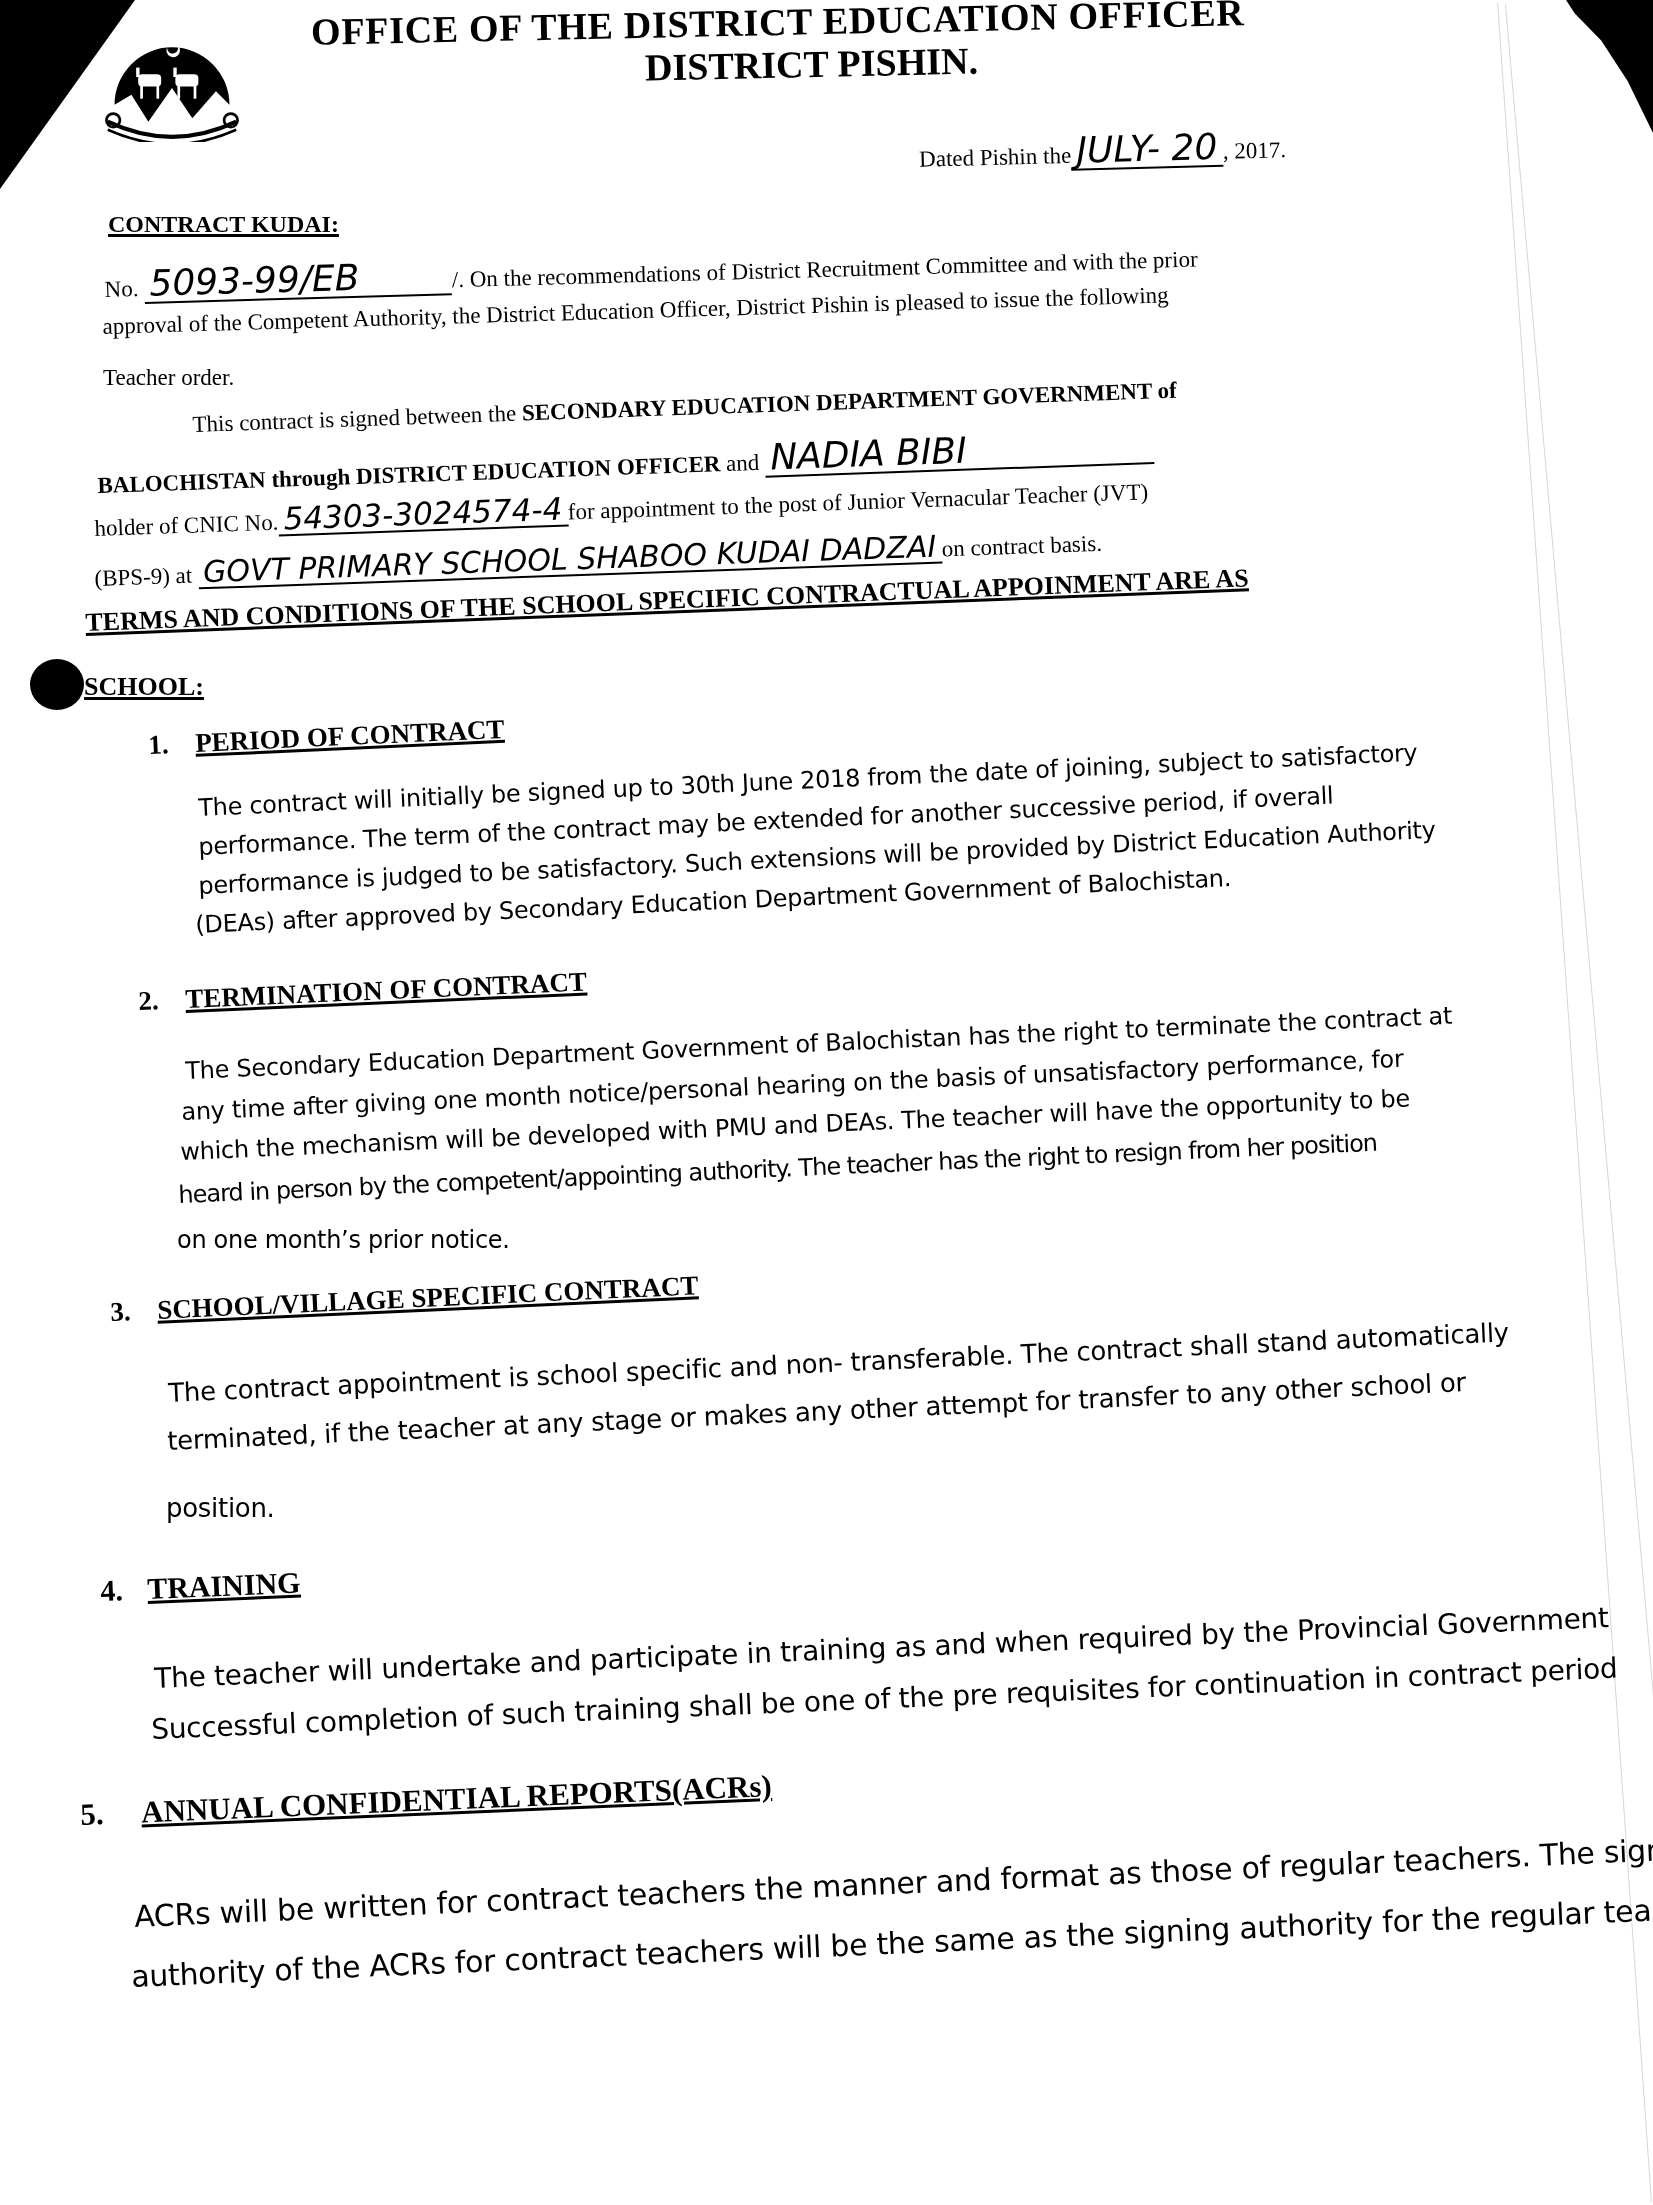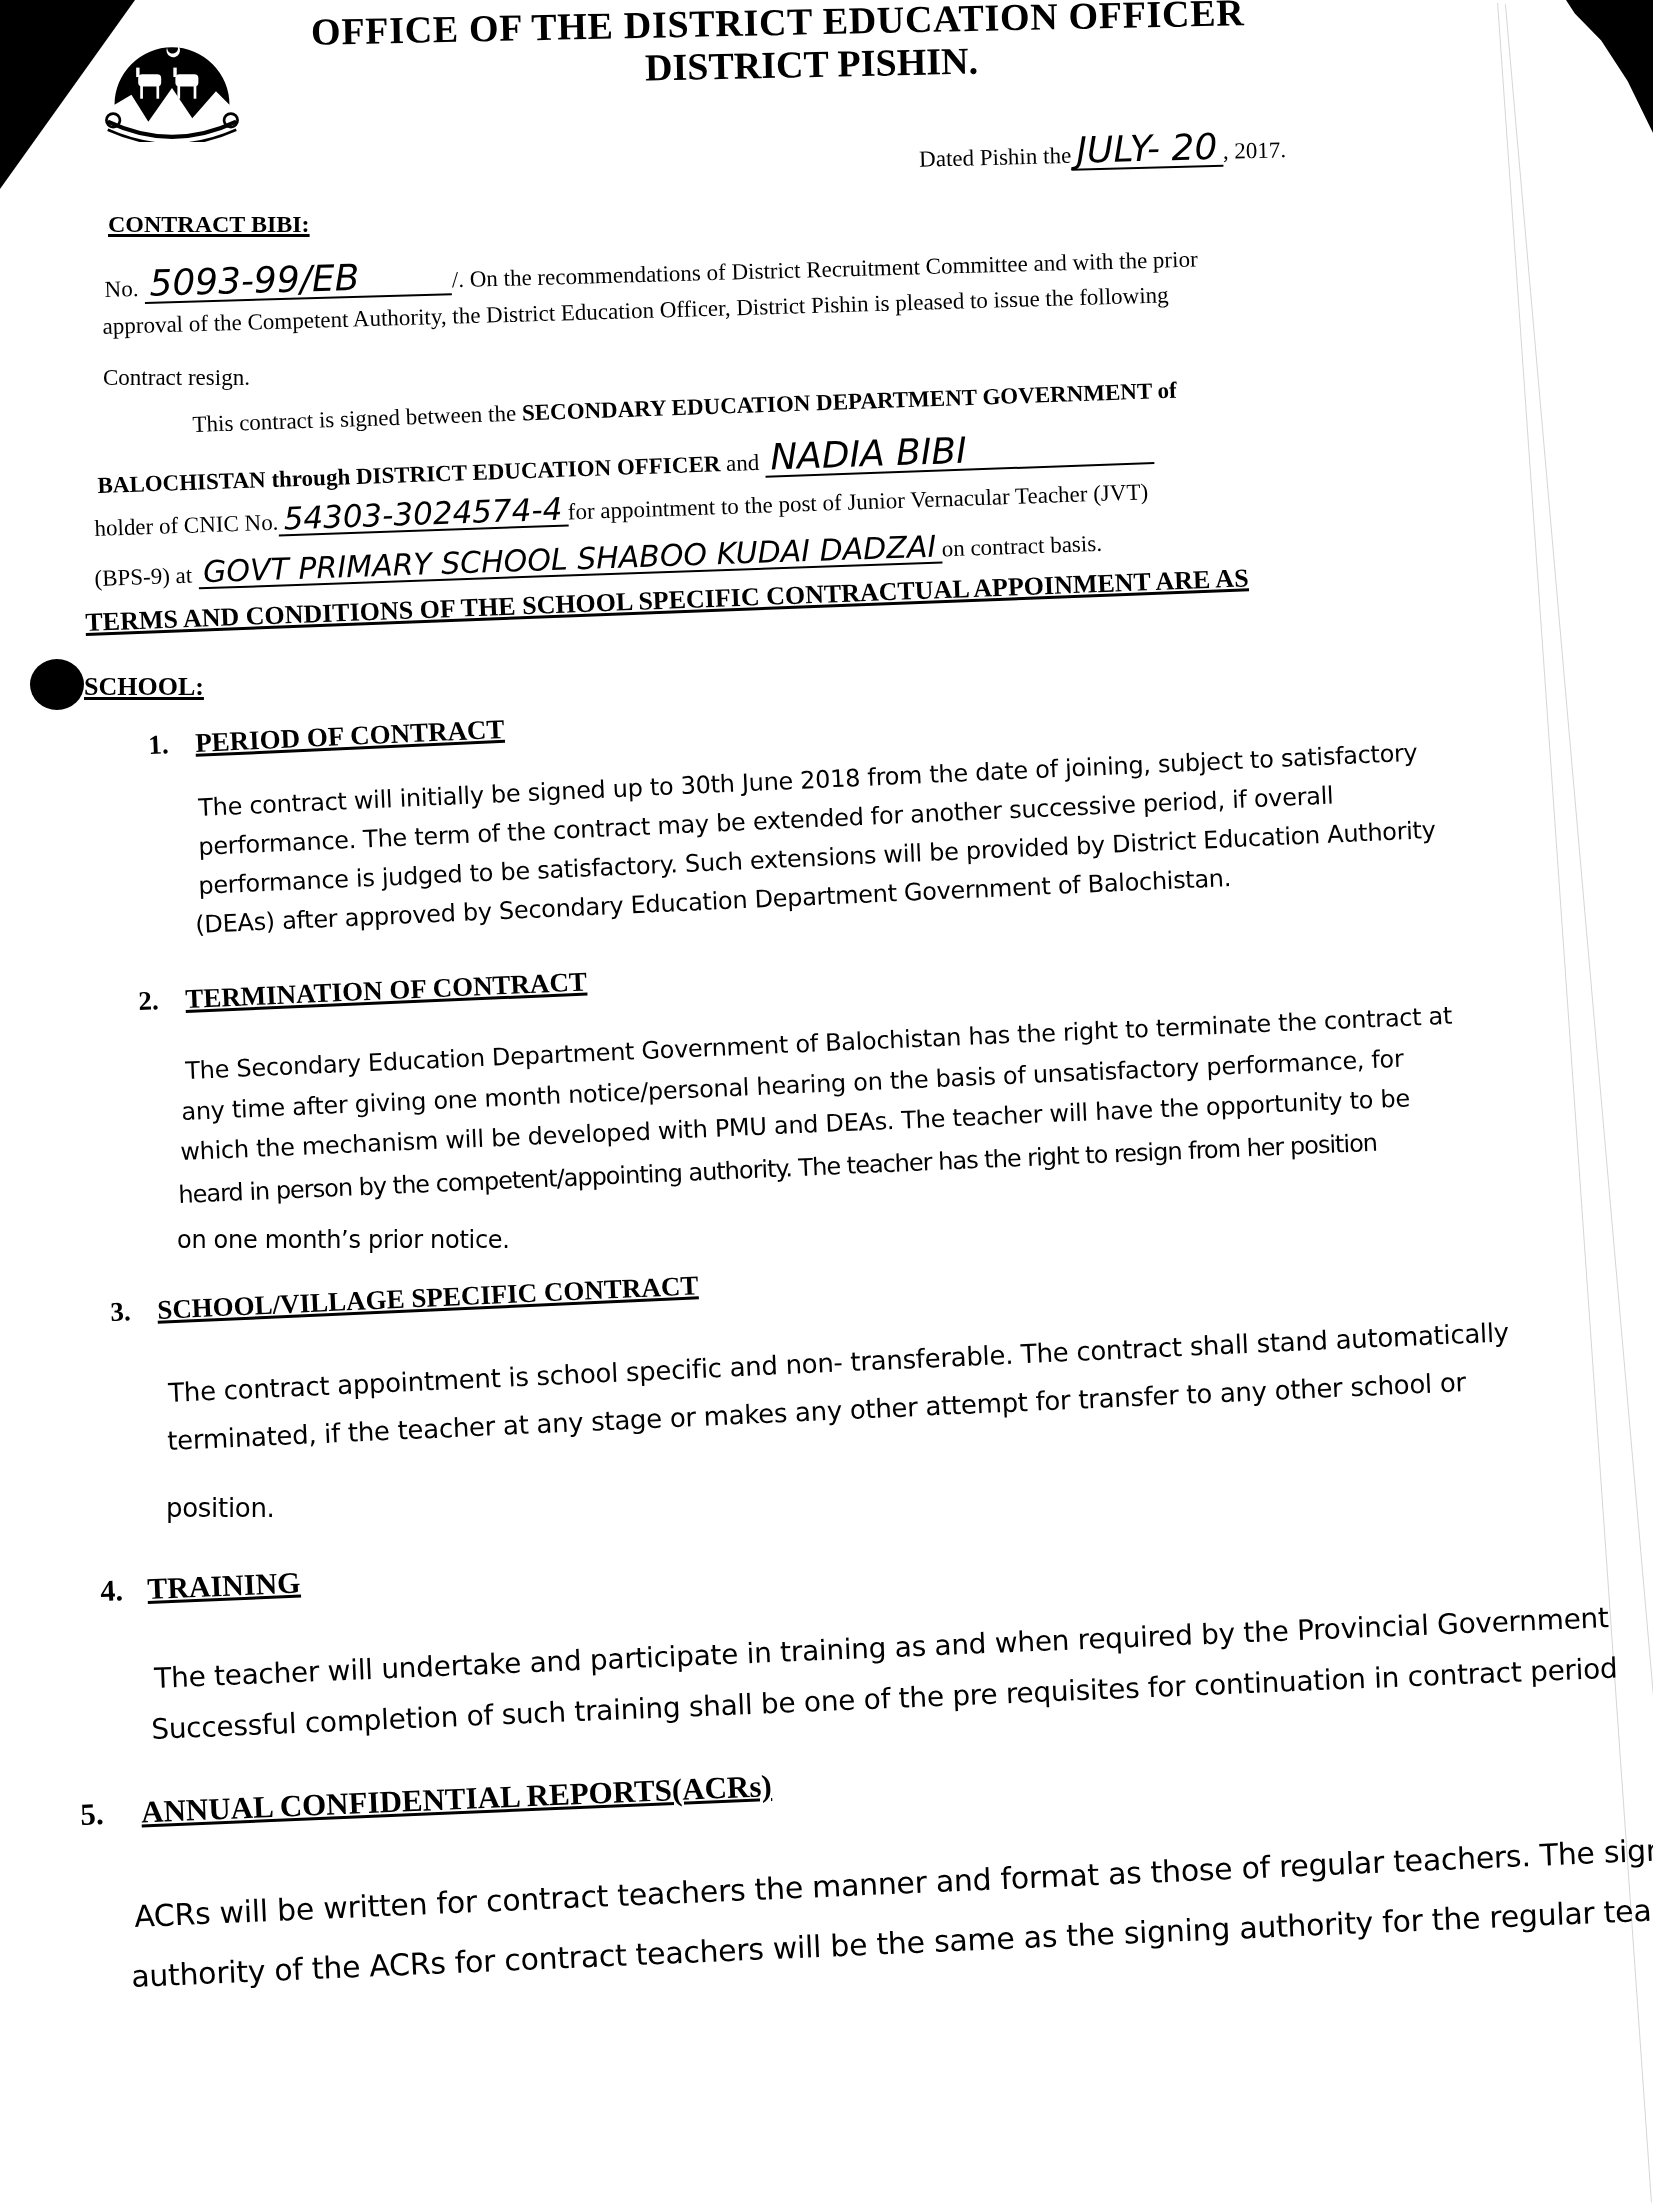--- a/index.html
+++ b/index.html
@@ -97,28 +97,28 @@
     <circle cx="192" cy="138" r="10" stroke="#000" stroke-width="4" fill="none"></circle>
   </svg>
 </div>
 
 <div class="office-title">OFFICE OF THE DISTRICT EDUCATION OFFICER</div>
 <div class="district-title">DISTRICT PISHIN.</div>
 <div class="dated">
   <span>Dated Pishin the</span><span class="hand">JULY- 20</span><span>, 2017.</span>
 </div>
 
-<div class="co-heading">CONTRACT BIBI:</div>
+<div class="co-heading">CONTRACT KUDAI:</div>
 
 <div class="para-line" style="left:105px;top:267px;transform:rotate(-1.6deg);">
   <span>No.</span>
   <span class="hand" style="width:297px;">5093-99/EB</span><span>/. On the recommendations of District Recruitment Committee and with the prior</span>
 </div>
 <div class="para-line" style="left:103px;top:314px;transform:rotate(-1.7deg);">approval of the Competent Authority, the District Education Officer, District Pishin is pleased to issue the following</div>
-<div class="para-line" style="left:103px;top:365px;">Contract resign.</div>
+<div class="para-line" style="left:103px;top:365px;">Teacher order.</div>
 
 <div class="para-line" style="left:193px;top:412px;transform:rotate(-2deg);">
   <span>This contract is signed between the </span><span class="bold">SECONDARY EDUCATION DEPARTMENT GOVERNMENT of</span>
 </div>
 <div class="para-line" style="left:98px;top:463px;transform:rotate(-2deg);">
   <span class="bold">BALOCHISTAN through DISTRICT EDUCATION OFFICER</span><span> and </span>
   <span class="hand" style="width:378px;">NADIA BIBI</span>
 </div>
 <div class="para-line" style="left:95px;top:510px;transform:rotate(-2deg);">
   <span>holder of CNIC No.</span><span class="hand" style="font-size:31px;">54303-3024574-4</span><span>for appointment to the post of Junior Vernacular Teacher (JVT)</span>

